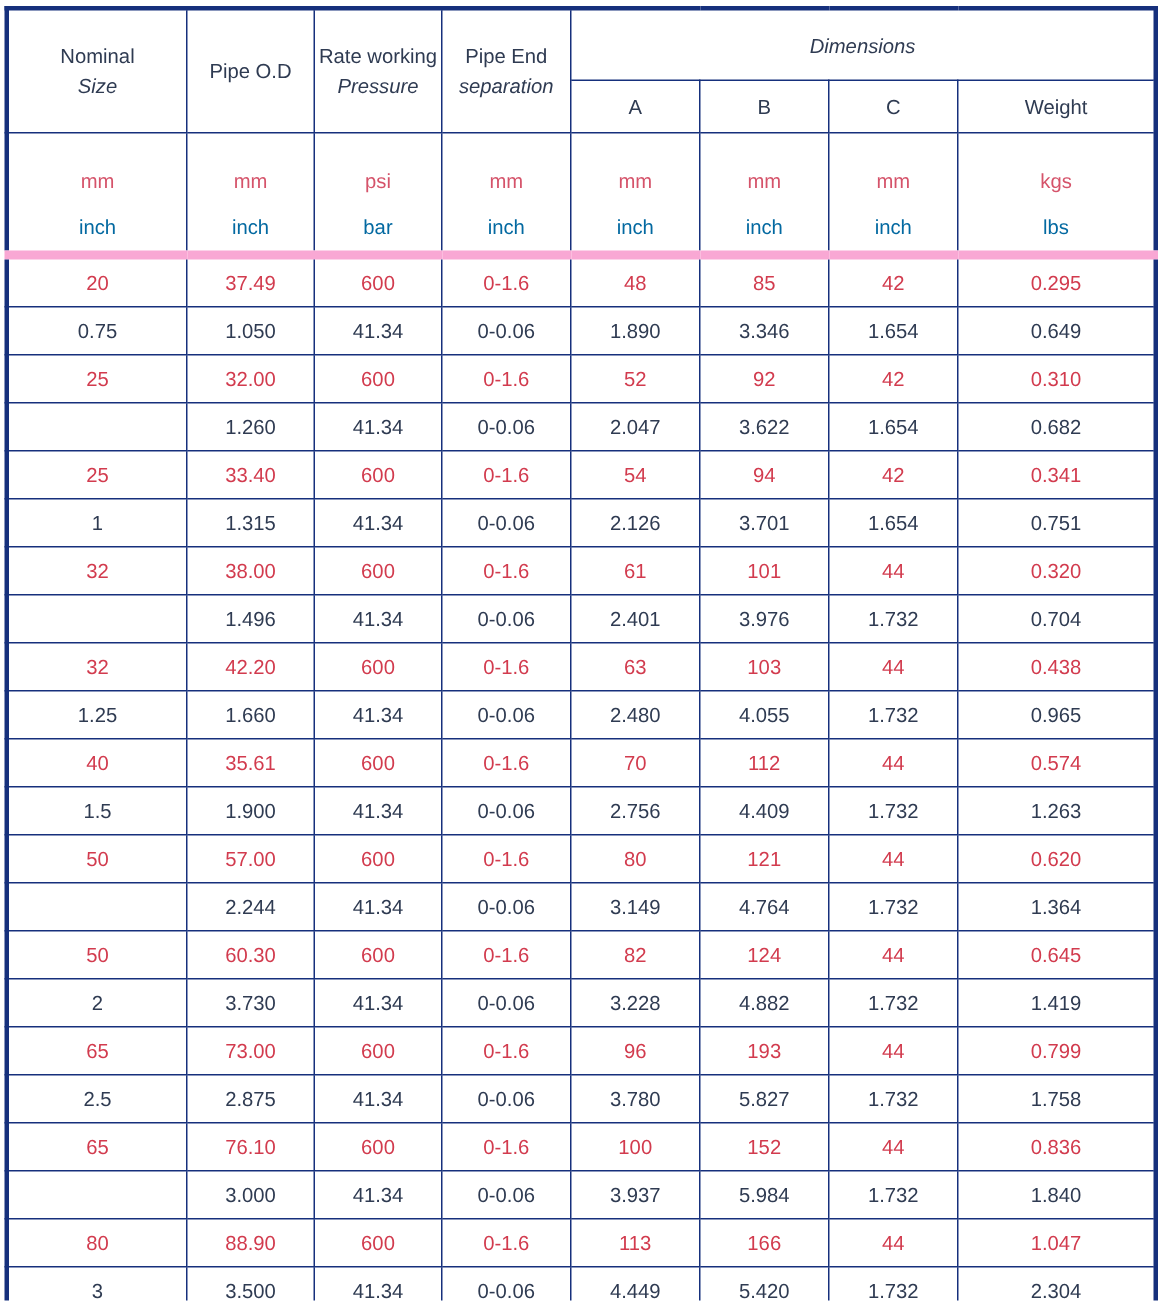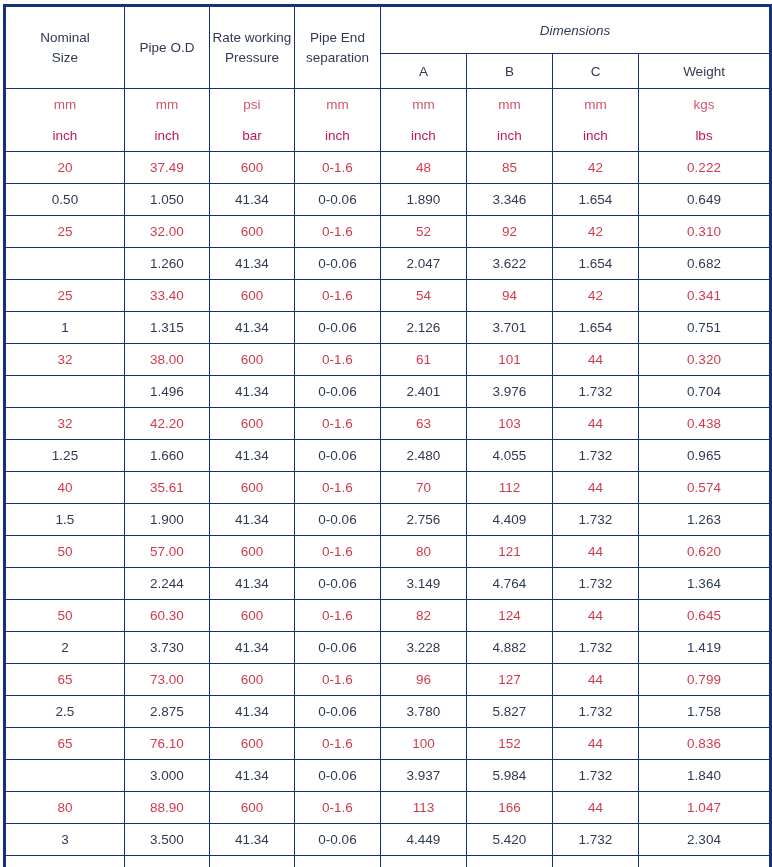--- a/index.html
+++ b/index.html
@@ -41,55 +41,56 @@
   table.spec {
     border: 3px solid #16307c;
   }
   .hdr-cell {
     height: 80px;
     line-height: 20px;
     font-size: 13.5px;
     color: #364254;
     padding: 0 4px;
   }
-  .hdr-cell .l2 { display: block; }
+  .hdr-cell .l2 { display: block; font-style: italic; }
   .dims-top {
     height: 46px;
     font-size: 13.5px;
     color: #364254;
     font-style: italic;
   }
   .dims-sub {
     height: 34px;
     font-size: 13.5px;
     color: #364254;
   }
   .unit-cell {
     height: 62px;
     line-height: 31px;
     font-size: 13px;
   }
   .unit-metric {
     display: block;
     color: #d5536a;
+    margin-top: 16px;
   }
   .unit-imp {
     display: block;
-    color: #be185d;
+    color: #0369a1;
   }
   td.data {
     height: 31px;
     line-height: 31px;
     font-size: 13.5px;
     border-top: 0;
     border-bottom: 0;
   }
   tr.metric td.data { color: #d23b4e; }
   tr.imperial td.data { color: #2f3b52; }
-  tr.rowfirst td.data { border-top: 1px solid #f9a8d4; }
+  tr.rowfirst td.data { border-top: 6px solid #f9a8d4; }
   col.c-nominal  { width: 120px; }
   col.c-od       { width: 85px; }
   col.c-press    { width: 85px; }
   col.c-sep      { width: 86px; }
   col.c-a        { width: 86px; }
   col.c-b        { width: 86px; }
   col.c-c        { width: 86px; }
   col.c-weight   { width: 132px; }
 </style>
 </head>
@@ -171,24 +172,24 @@
     </thead>
     <tbody id="spec-body">
         <tr class="metric rowfirst">
           <td class="data">20</td>
           <td class="data">37.49</td>
           <td class="data">600</td>
           <td class="data">0-1.6</td>
           <td class="data">48</td>
           <td class="data">85</td>
           <td class="data">42</td>
-          <td class="data">0.222</td>
-        </tr>
-        <tr class="imperial">
-          <td class="data">0.50</td>
+          <td class="data">0.295</td>
+        </tr>
+        <tr class="imperial">
+          <td class="data">0.75</td>
           <td class="data">1.050</td>
           <td class="data">41.34</td>
           <td class="data">0-0.06</td>
           <td class="data">1.890</td>
           <td class="data">3.346</td>
           <td class="data">1.654</td>
           <td class="data">0.649</td>
         </tr>
         <tr class="metric">
           <td class="data">25</td>
@@ -329,21 +330,21 @@
           <td class="data">4.882</td>
           <td class="data">1.732</td>
           <td class="data">1.419</td>
         </tr>
         <tr class="metric">
           <td class="data">65</td>
           <td class="data">73.00</td>
           <td class="data">600</td>
           <td class="data">0-1.6</td>
           <td class="data">96</td>
-          <td class="data">127</td>
+          <td class="data">193</td>
           <td class="data">44</td>
           <td class="data">0.799</td>
         </tr>
         <tr class="imperial">
           <td class="data">2.5</td>
           <td class="data">2.875</td>
           <td class="data">41.34</td>
           <td class="data">0-0.06</td>
           <td class="data">3.780</td>
           <td class="data">5.827</td>

